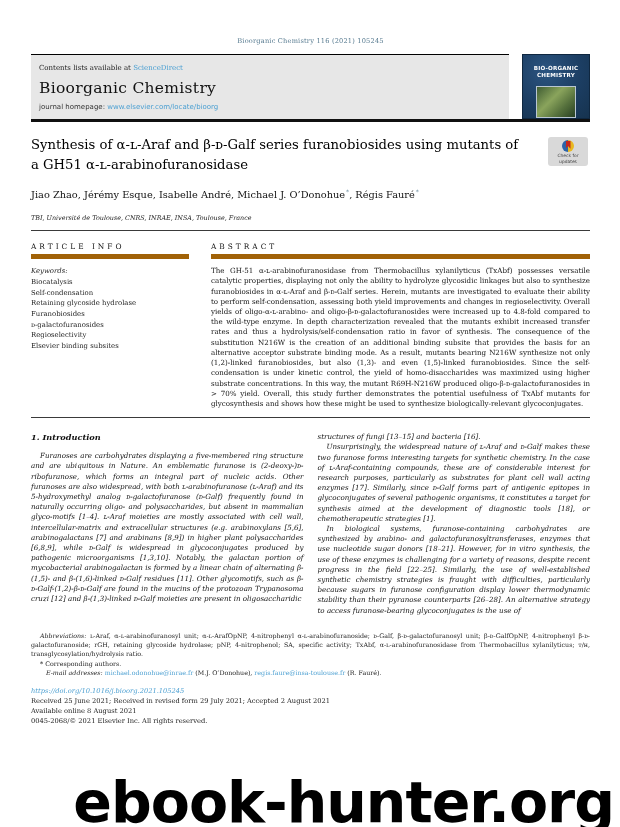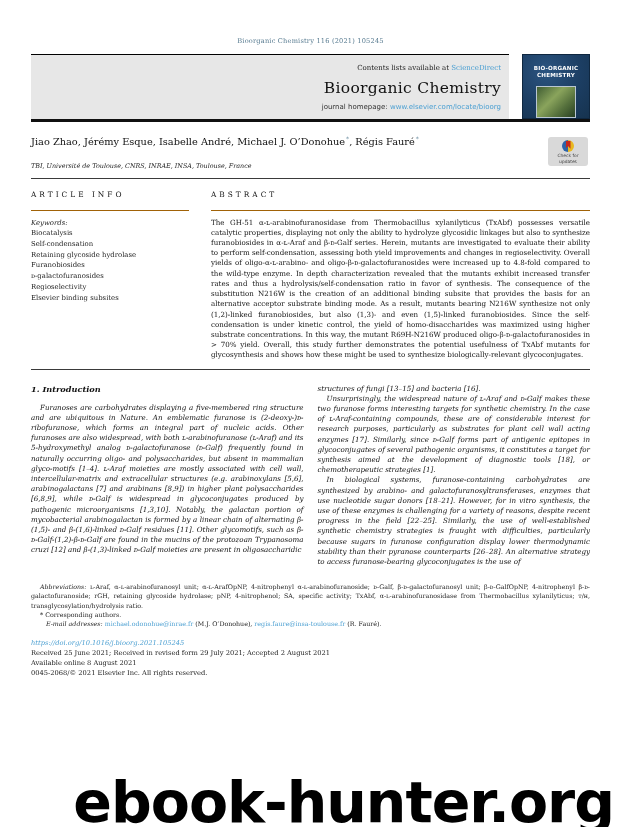--- a/index.html
+++ b/index.html
@@ -8,21 +8,21 @@
   .content{padding:0 30px 0 31px;}
 
   
   .journal-ref{padding-top:37px;text-align:center;font-size:6.6px;color:#54788e;letter-spacing:.2px;}
 
   
   .header-band{display:flex;margin-top:9px;align-items:stretch;}
   .header-left-mid{display:flex;flex:1;border-top:1.4px solid #000;}
   .logo-box{width:80px;background:#fff;display:flex;flex-direction:column;align-items:center;justify-content:flex-end;padding:6px 0 3px;}
   .elsevier-word{font-size:11px;color:#e87722;letter-spacing:.4px;margin-top:1px;font-family:"DejaVu Serif",serif;}
-  .gray-box{flex:1;background:#e7e7e7;display:flex;flex-direction:column;justify-content:space-between;text-align:right;padding:9px 8px 8px;}
+  .gray-box{flex:1;background:#e7e7e7;display:flex;flex-direction:column;justify-content:space-between;text-align:left;padding:9px 8px 8px;}
   .contents-line{font-size:7px;color:#222;}
   .link{color:#4da0d2;text-decoration:none;}
   .journal-title{font-size:15.5px;color:#111;letter-spacing:.3px;}
   .homepage-line{font-size:7px;font-family:"DejaVu Sans","Liberation Sans",sans-serif;color:#333;}
   .cover{width:66px;margin-left:13px;background:radial-gradient(circle at 35% 25%,#2b5480 0%,#1c3e63 55%,#16334f 100%);
          position:relative;border:1px solid #0f2740;display:flex;flex-direction:column;align-items:center;}
   .cover-title{margin-top:10px;text-align:center;font-family:"DejaVu Sans",sans-serif;font-weight:bold;
                font-size:5.6px;line-height:1.2;color:#fff;letter-spacing:.2px;}
   .cover-img{width:38px;height:30px;margin-top:8px;border:1px solid #b9c6d2;
              background:linear-gradient(135deg,#3f5c33 0%,#8aa45c 40%,#55703c 70%,#283f22 100%);}
@@ -41,21 +41,21 @@
 
   .authors{margin-top:13px;font-size:9.8px;color:#111;}
   .auth-mark{font-size:6.2px;vertical-align:super;color:#6a8ca0;margin-left:1px;}
   .affiliation{margin-top:14px;font-size:6.4px;font-style:italic;color:#222;}
   .thin-rule{border:none;border-top:1px solid #3a3a3a;margin:8px 0 0;}
 
   
   .meta-section{display:flex;gap:22px;margin-top:11px;}
   .meta-left{width:158px;flex:none;}
   .meta-right{flex:1;}
-  .meta-heading{font-size:7.4px;letter-spacing:3px;color:#111;padding-bottom:11px;border-bottom:1px solid #a16207;}
+  .meta-heading{font-size:7.4px;letter-spacing:3px;color:#111;padding-bottom:3px;border-bottom:5px solid #a16207;}
   .keywords{margin-top:7px;font-size:6.9px;line-height:1.55;color:#1c1c1c;}
   .kw-label{font-style:italic;}
   .kw-item{display:block;}
   .abstract-text{margin-top:7px;font-size:7.1px;line-height:1.44;text-align:justify;color:#141414;}
 
   
   .intro-section{display:flex;gap:14px;margin-top:14px;font-style:italic;}
   .col{flex:1;min-width:0;}
   .intro-heading{font-size:8.2px;font-weight:bold;color:#111;margin-bottom:9px;}
   .body-para{font-size:7.1px;line-height:1.44;text-align:justify;color:#141414;margin:0 0 0;}
@@ -96,20 +96,21 @@
         <div class="cover-title">
           <span>BIO-ORGANIC</span><br>
           <span>CHEMISTRY</span>
         </div>
         <div class="cover-img"></div>
       </div>
     </div>
     <div class="thick-rule"></div>
 
     <div class="title-wrap">
+      <div class="paper-title">Synthesis of α-ʟ-Araf and β-ᴅ-Galf series furanobiosides using mutants of a GH51 α-ʟ-arabinofuranosidase</div>
       <div class="check-badge">
         <div class="badge-icon">
           <div class="badge-circle"></div>
           <div class="badge-bookmark"></div>
         </div>
         <div class="badge-text">
           <span>Check for</span><br>
           <span>updates</span>
         </div>
       </div>

